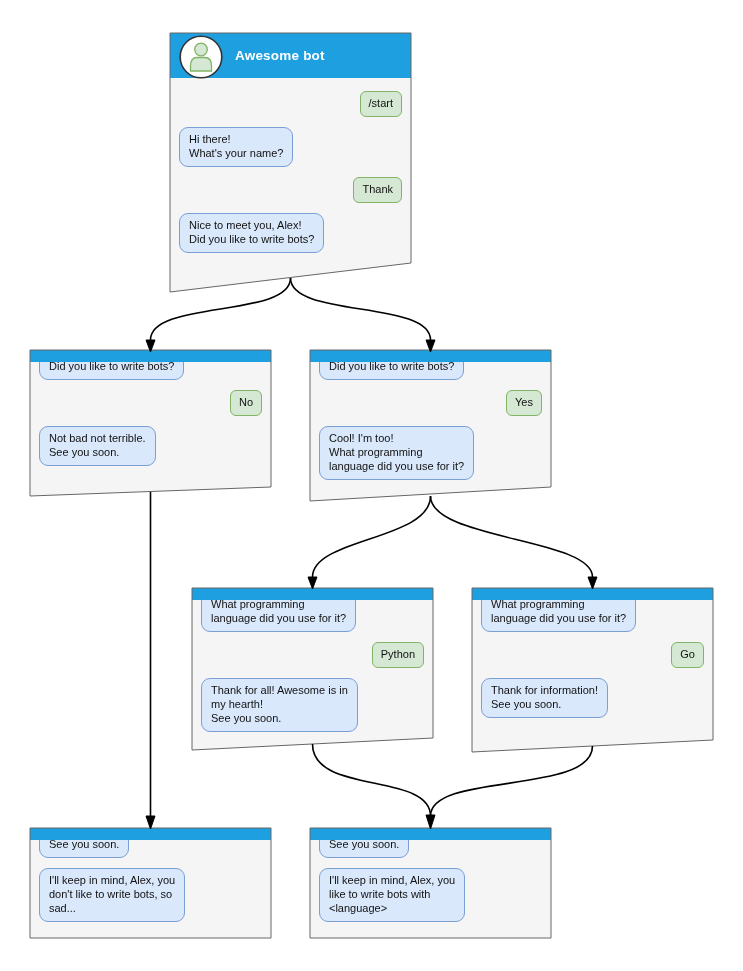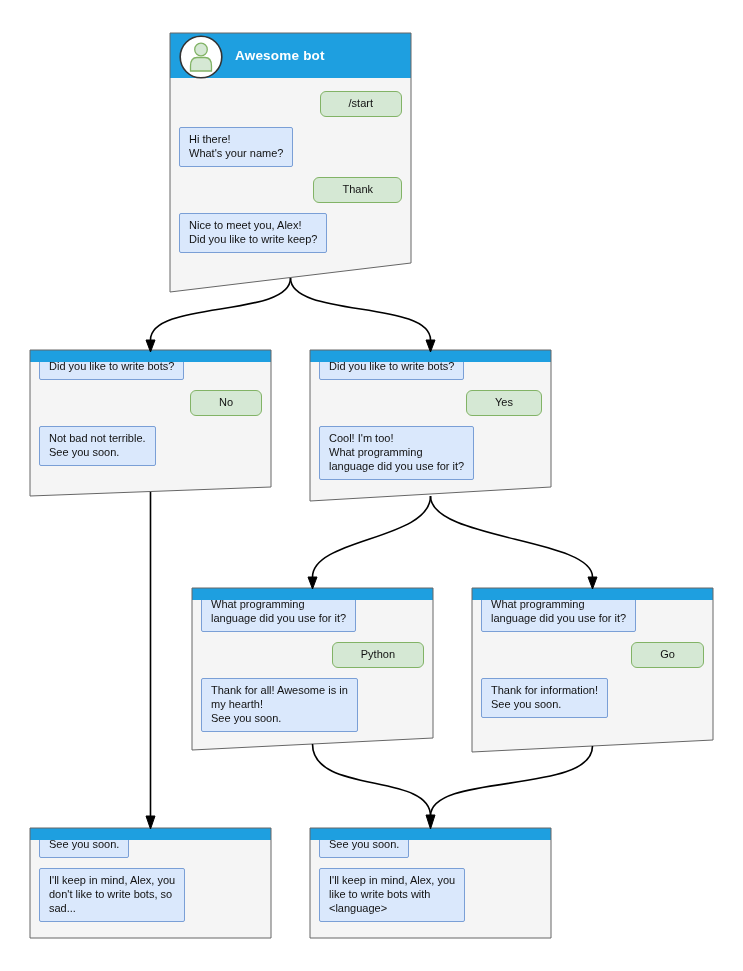--- a/index.html
+++ b/index.html
@@ -15,24 +15,24 @@
   .titlebar.thin { height:12px; }
   .title { color:#fff; font-weight:bold; font-size:13.5px; letter-spacing:.2px; }
   .avatar { width:44px; height:44px; margin-top:3px; flex:0 0 auto; }
 
   .msgs { position:relative; z-index:1; display:flex; flex-direction:column;
           gap:10px; padding:13px 9px 0 9px; }
   .msgs.scrolled { padding-top:0; }
   .msgs.scrolled .bubble:first-child { margin-top:-8px; }
 
   .bubble { font-size:11px; line-height:1.27; white-space:pre-line;
-            border-radius:2px; padding:5px 9px; max-width:172px; }
+            border-radius:9px; padding:5px 9px; max-width:172px; }
   .bubble.bot  { background:#dae8fc; border:1px solid #7a9fd6; align-self:flex-start; }
   .bubble.user { background:#d5e8d4; border:1px solid #82b366; align-self:flex-end;
-                 border-radius:6px; padding:5px 28px; }
+                 border-radius:6px; padding:5px 8px; }
 
   
   svg.overlay { position:absolute; left:0; top:0; z-index:5; pointer-events:none; }
   .outline { fill:none; stroke:#666666; stroke-width:1; }
   .edge { fill:none; stroke:#000; stroke-width:1.6; }
   .arrowhead { fill:#000; stroke:#000; }
 </style>
 </head>
 <body>
 
@@ -48,21 +48,21 @@
         </svg>
       </span>
       <span class="title">Awesome bot</span>
     </div>
     <div class="msgs">
       <div class="bubble user">/start</div>
       <div class="bubble bot">Hi there!
 What's your name?</div>
       <div class="bubble user">Thank</div>
       <div class="bubble bot">Nice to meet you, Alex!
-Did you like to write keep?</div>
+Did you like to write bots?</div>
     </div>
   </div>
 
   <div class="window" style="left:30px; top:350px; width:241px; height:146px; --cut:137px">
     <div class="titlebar thin"></div>
     <div class="msgs scrolled">
       <div class="bubble bot">Did you like to write bots?</div>
       <div class="bubble user">No</div>
       <div class="bubble bot">Not bad not terrible.
 See you soon.</div>

